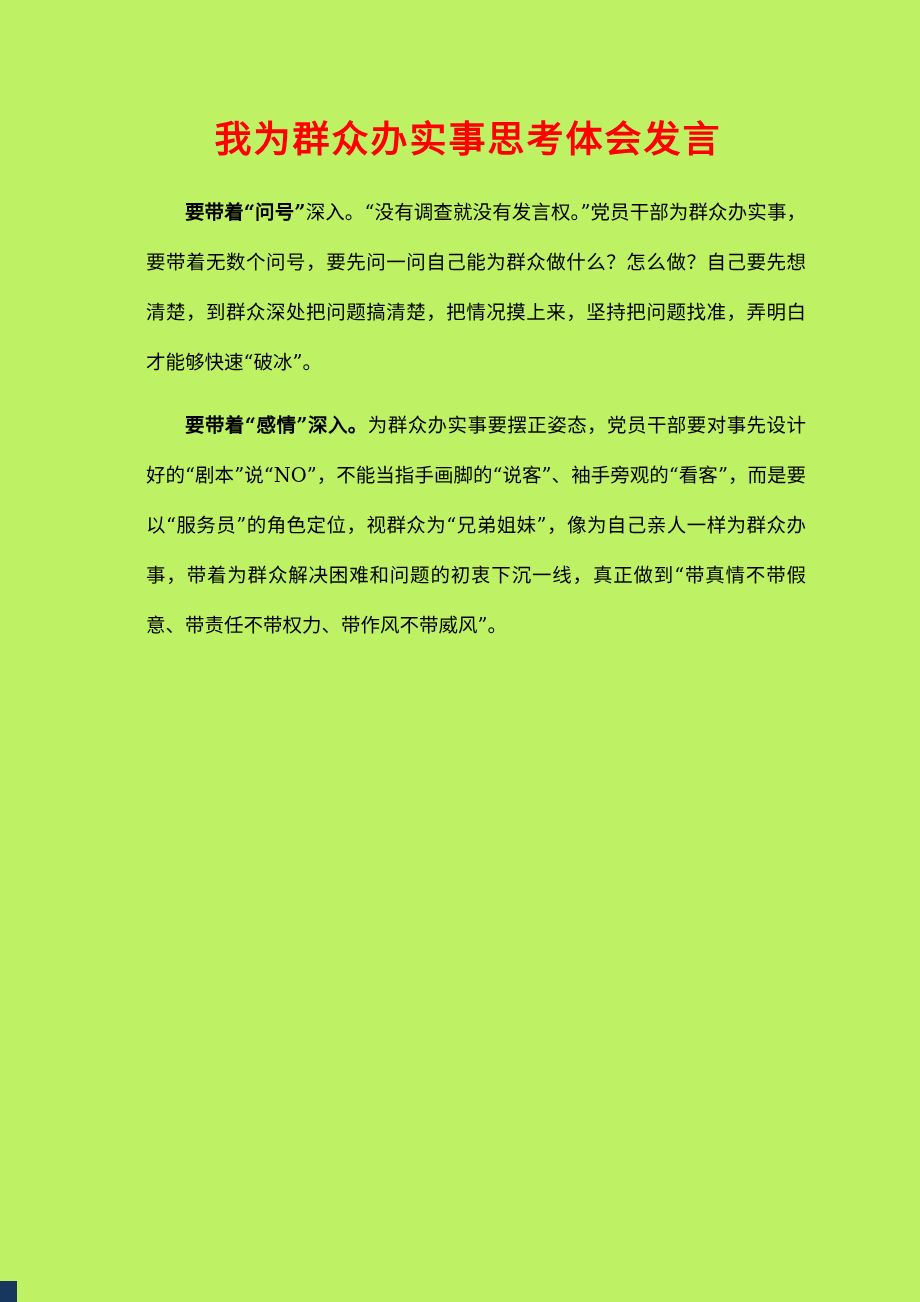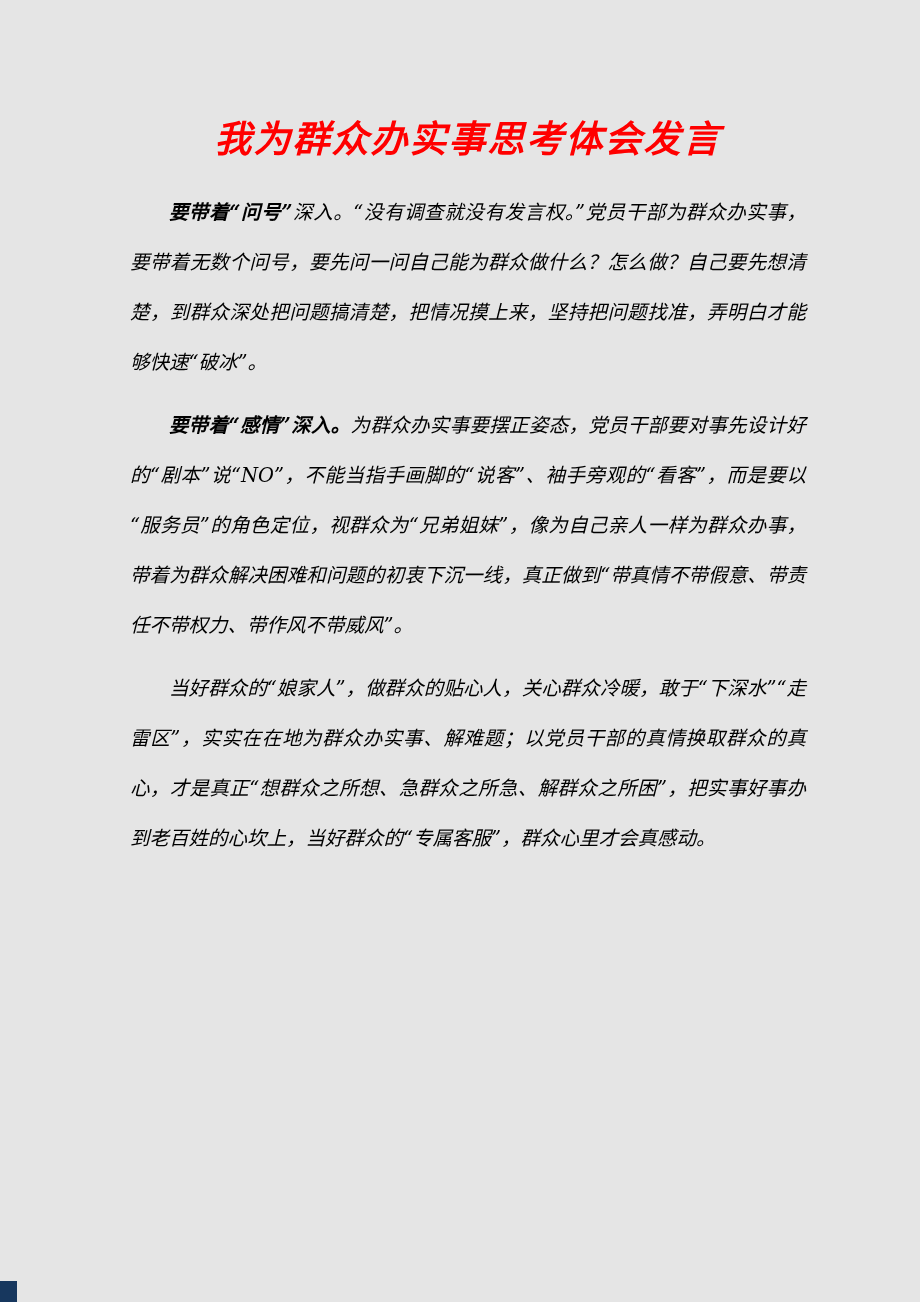--- a/index.html
+++ b/index.html
@@ -4,38 +4,37 @@
 <style>
   html, body {
     margin: 0;
     padding: 0;
     background: #ffffff;
   }
   .page {
     position: relative;
     width: 920px;
     height: 1302px;
-    background: #e5e5e5;
+    background: #bef264;
     overflow: hidden;
     font-family: "DejaVu Serif", "Liberation Serif", serif;
-    font-style: italic;
   }
   .content {
     padding: 116px 114px 0 130px;
   }
   .doc-title {
     margin: 0 0 26px 0;
     text-align: center;
     font-size: 37px;
     font-weight: bold;
     letter-spacing: 2px;
     line-height: 1.25;
   }
   .para {
-    margin: 0 0 13px 0;
+    margin: 0 0 13px 16px;
     color: #000000;
     font-size: 19.5px;
     line-height: 50px;
     text-align: justify;
     text-justify: inter-character;
     text-indent: 2em;
   }
   .para-lead {
     font-weight: bold;
   }
@@ -53,18 +52,17 @@
 <div class="page">
   <div class="content">
 
     <h1 class="doc-title" style="color: rgb(255, 0, 0);">我为群众办实事思考体会发言</h1>
 
     <p class="para"><span class="para-lead">要带着“问号”</span><span>深入。“没有调查就没有发言权。”党员干部为群众办实事，要带着无数个问号，要先问一问自己能为群众做什么？怎么做？自己要先想清楚，到群众深处把问题搞清楚，把情况摸上来，坚持把问题找准，弄明白才能够快速“破冰”。</span></p>
 
 
     <p class="para"><span class="para-lead">要带着“感情”深入。</span><span>为群众办实事要摆正姿态，党员干部要对事先设计好的“剧本”说“NO”，不能当指手画脚的“说客”、袖手旁观的“看客”，而是要以“服务员”的角色定位，视群众为“兄弟姐妹”，像为自己亲人一样为群众办事，带着为群众解决困难和问题的初衷下沉一线，真正做到“带真情不带假意、带责任不带权力、带作风不带威风”。</span></p>
 
-    <p class="para"><span class="para-lead"></span><span>当好群众的“娘家人”，做群众的贴心人，关心群众冷暖，敢于“下深水”“走雷区”，实实在在地为群众办实事、解难题；以党员干部的真情换取群众的真心，才是真正“想群众之所想、急群众之所急、解群众之所困”，把实事好事办到老百姓的心坎上，当好群众的“专属客服”，群众心里才会真感动。</span></p>
 
   </div>
 
   <div class="corner-mark" style="background: rgb(23, 55, 94);"></div>
 </div>
 
 </body></html>

